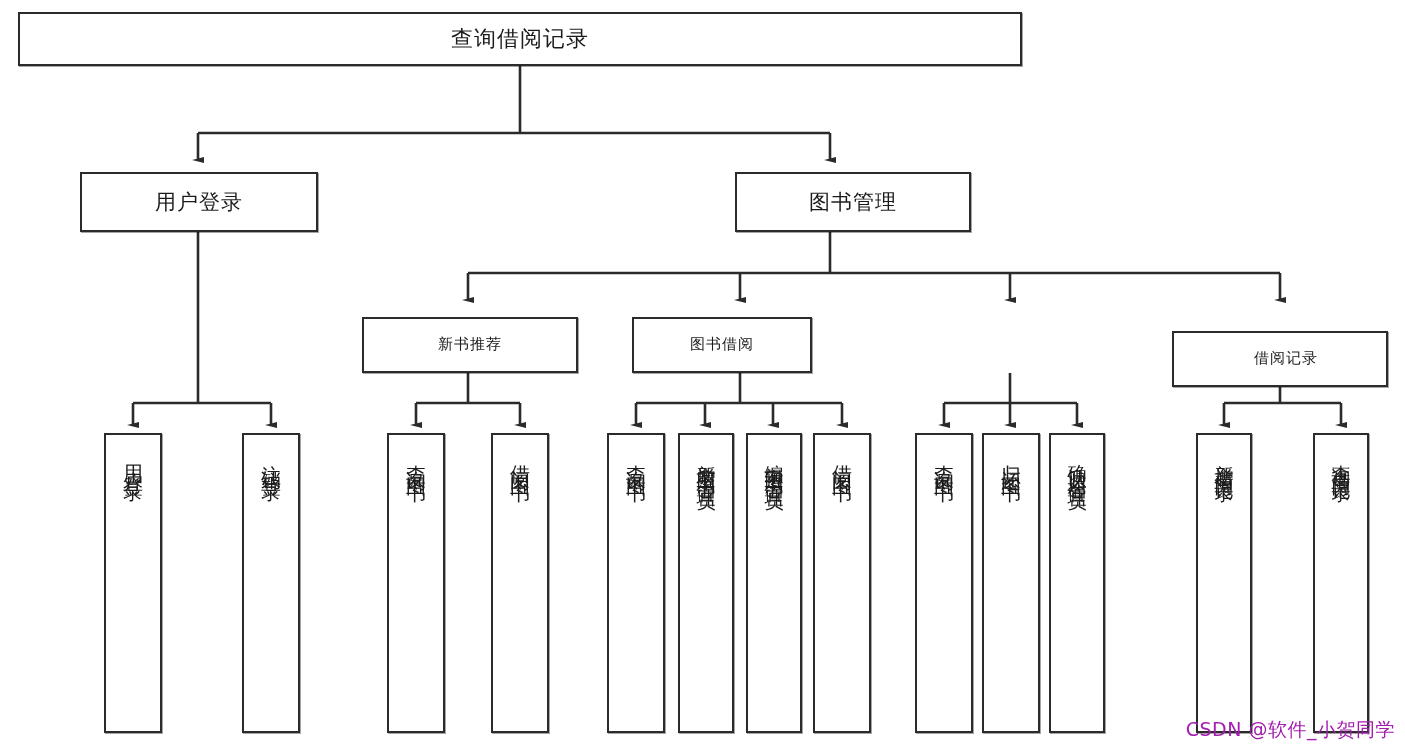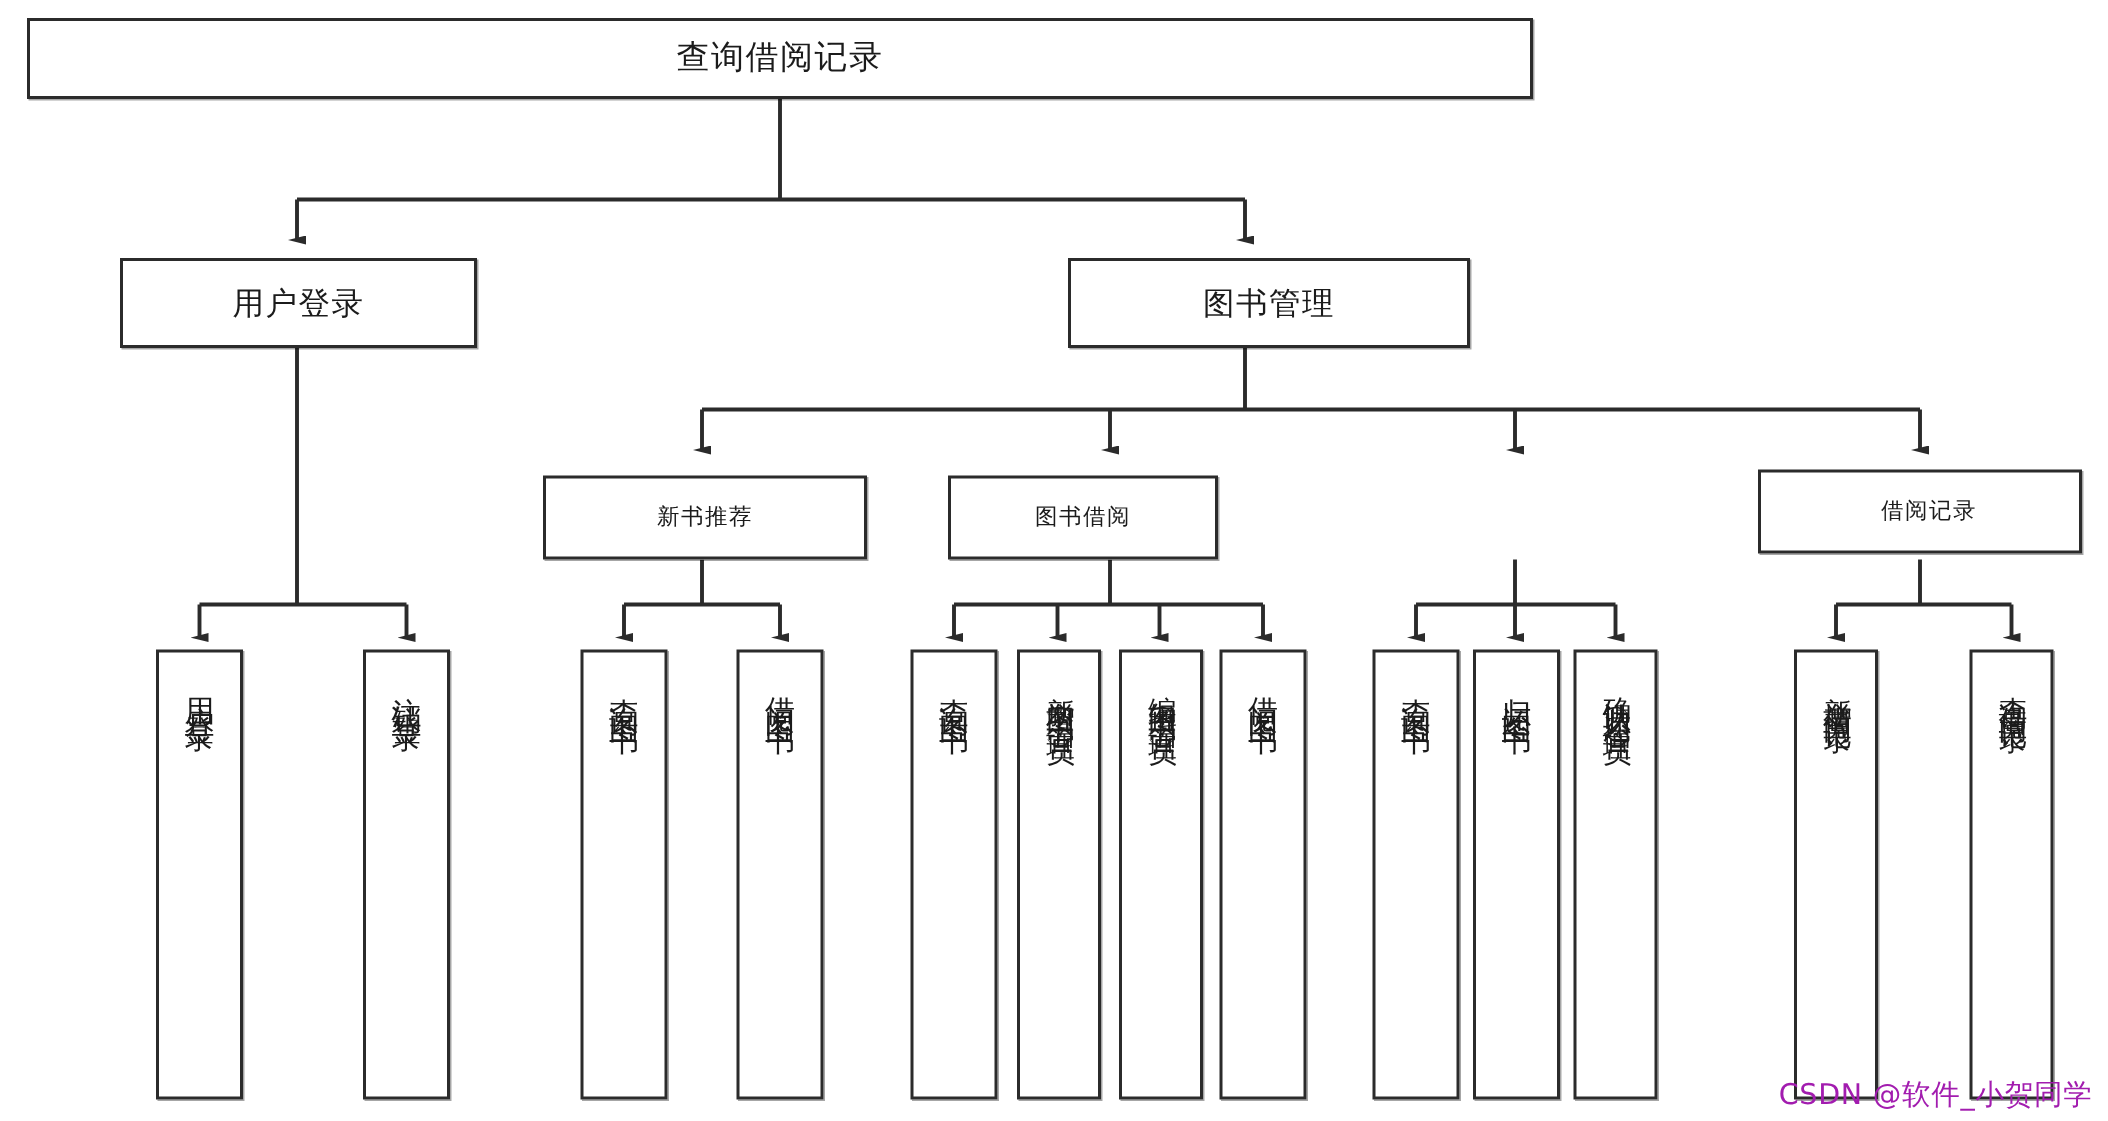--- a/index.html
+++ b/index.html
@@ -127,31 +127,31 @@
     </g>
   </svg>
 
   <div class="node root" style="left:18px; top:12px; width:1004px; height:54px;">
     <span class="label">查询借阅记录</span>
   </div>
 
   <div class="node level2" style="left:80px; top:172px; width:238px; height:60px;">
     <span class="label">用户登录</span>
   </div>
-  <div class="node level2" style="left:712px; top:172px; width:268px; height:60px;">
+  <div class="node level2" style="left:735px; top:172px; width:236px; height:60px;">
     <span class="label">图书管理</span>
   </div>
 
   <div class="node level3" style="left:362px; top:317px; width:216px; height:56px;">
     <span class="label">新书推荐</span>
   </div>
   <div class="node level3" style="left:632px; top:317px; width:180px; height:56px;">
     <span class="label">图书借阅</span>
   </div>
-  <div class="node level3" style="left:1172px; top:313px; width:216px; height:56px;padding-left:12px;">
+  <div class="node level3" style="left:1172px; top:331px; width:216px; height:56px;padding-left:12px;">
     <span class="label">借阅记录</span>
   </div>
 
   <div class="node leaf" style="left:104px; top:433px; width:58px; height:300px;">
     <span class="label">用户登录</span>
   </div>
   <div class="node leaf" style="left:242px; top:433px; width:58px; height:300px;">
     <span class="label">注销登录</span>
   </div>
 

